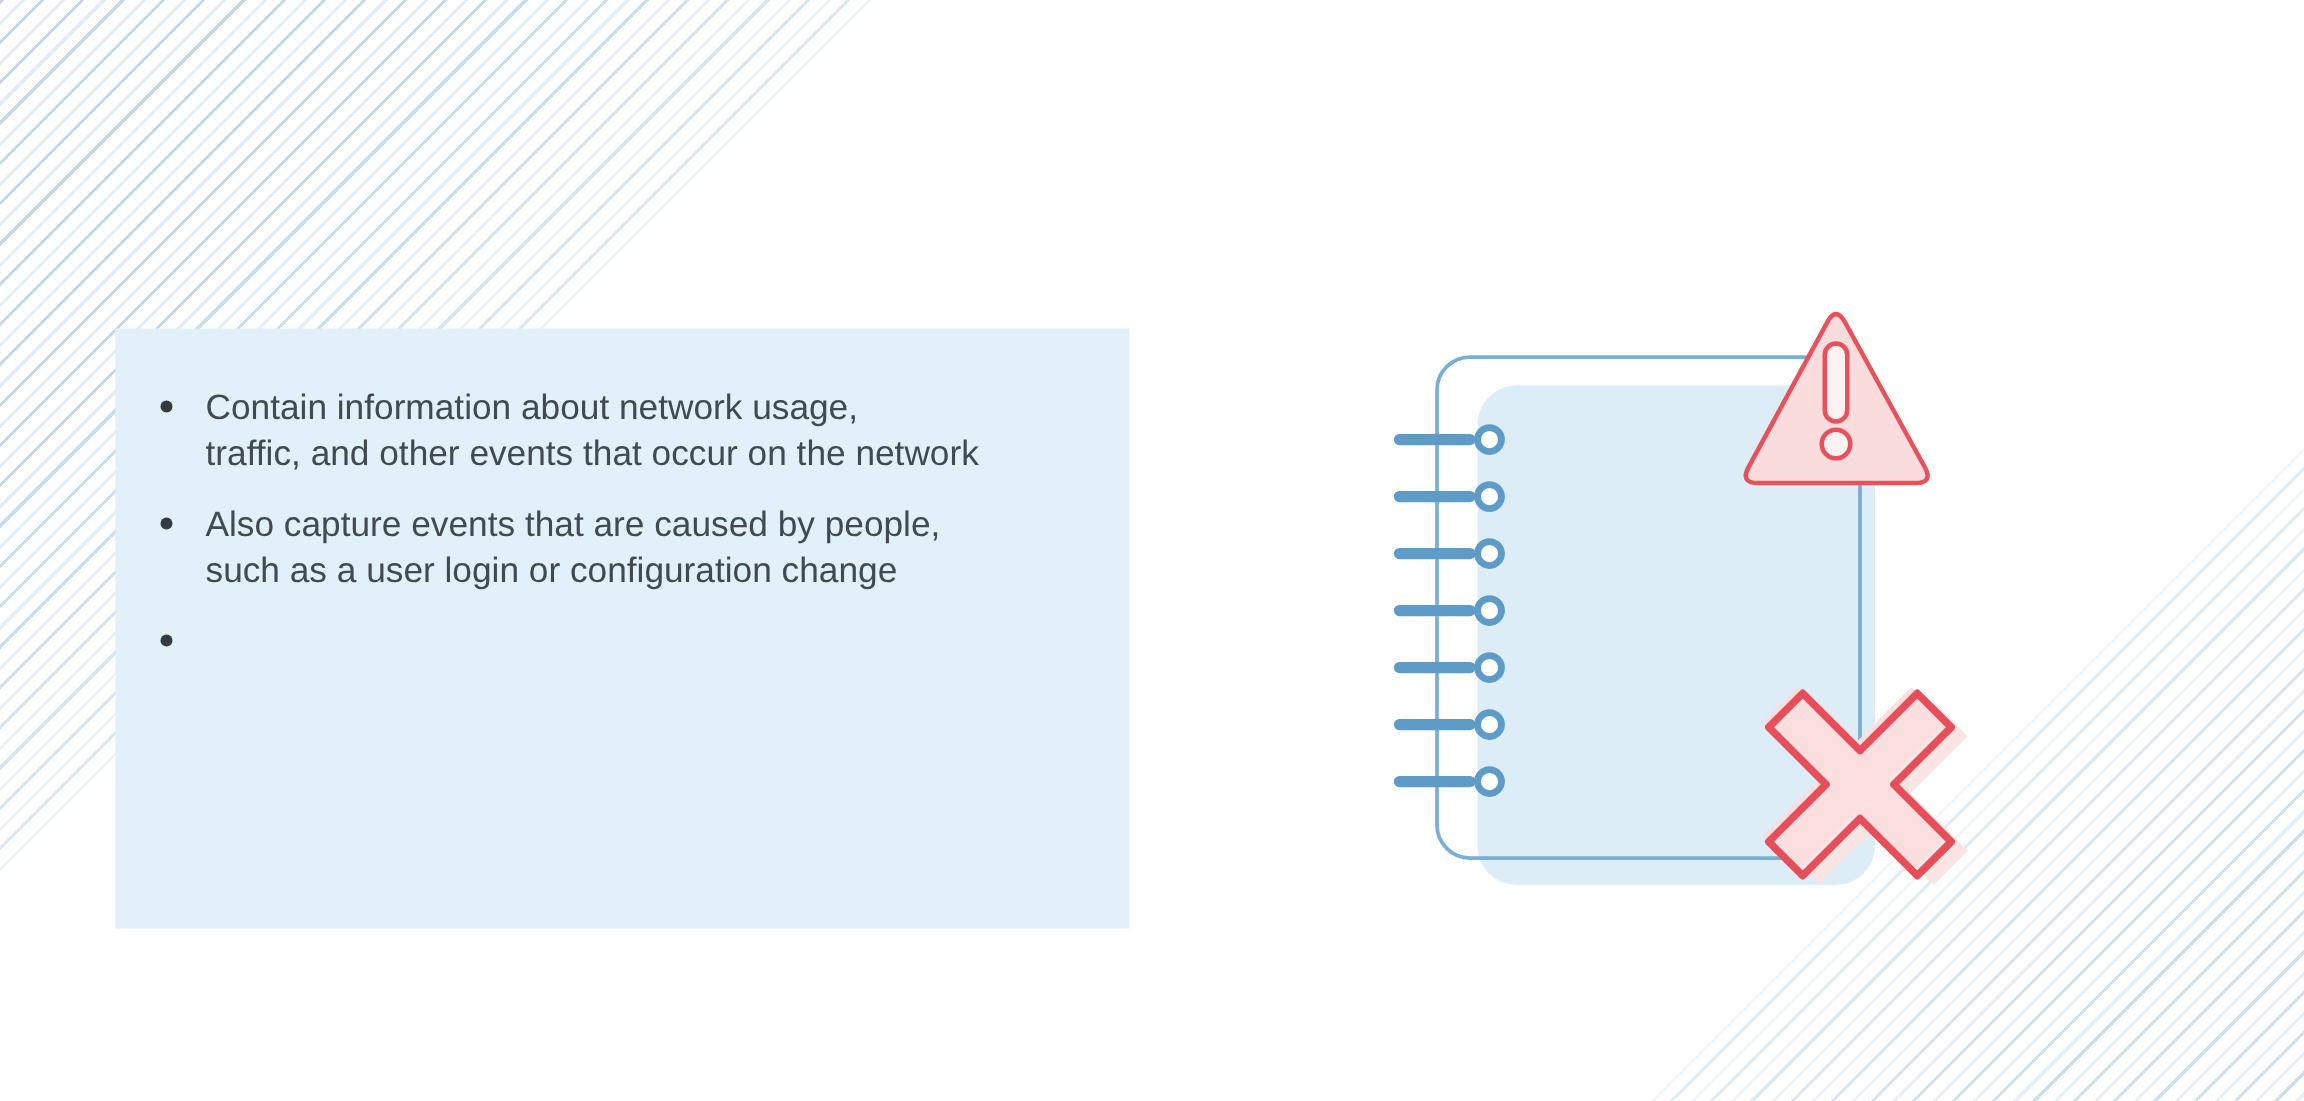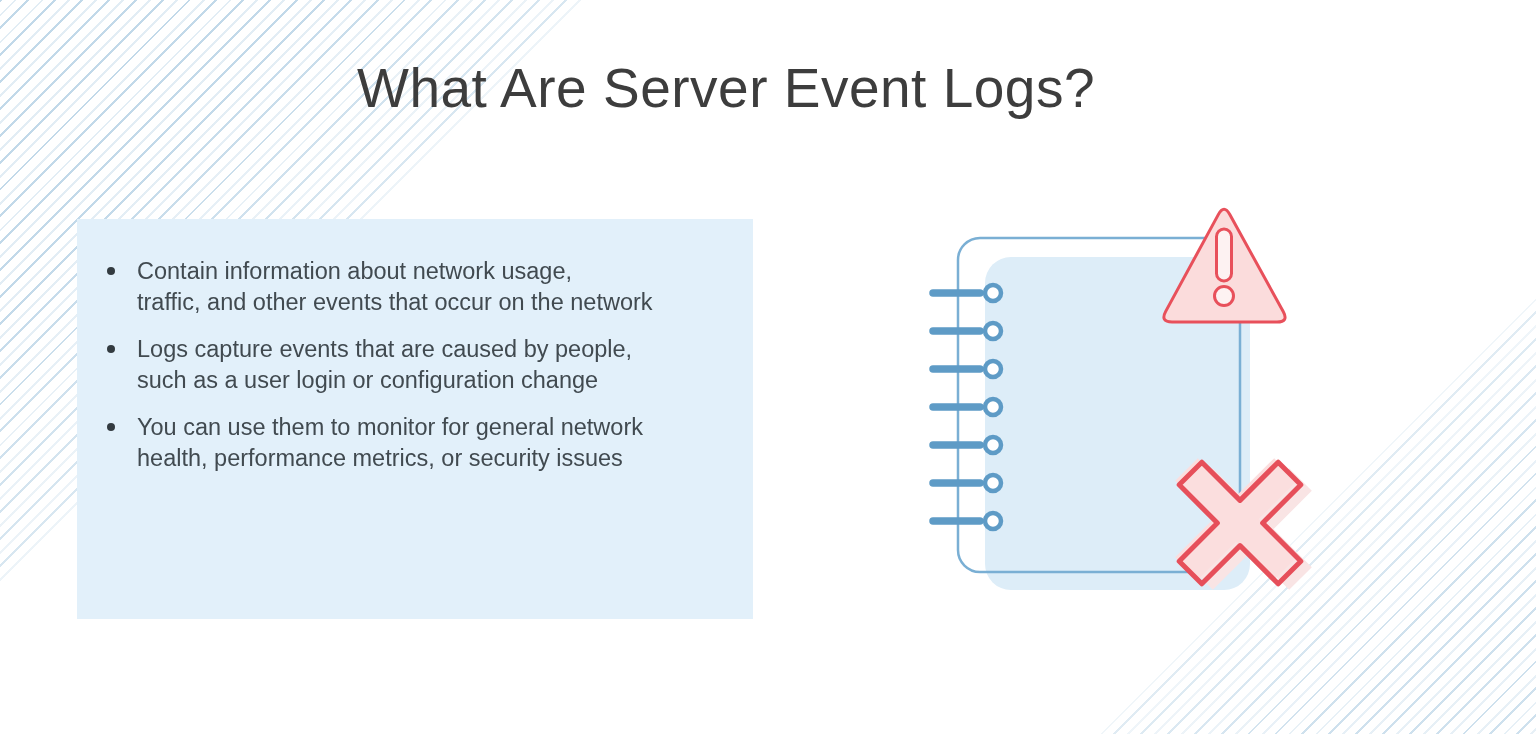--- a/index.html
+++ b/index.html
@@ -47,38 +47,35 @@
   .illustration{position:absolute;left:920px;top:190px;}
 </style>
 </head>
 <body>
 
 <div class="slide">
 
   <div class="stripes stripes-tl"></div>
   <div class="stripes stripes-br"></div>
 
-  <h1 class="title">What Are Server Event Logs?</h1>
 
   <div class="content-box">
     <ul class="bullets">
       <li>
         <span class="dot"></span>
         <span class="bullet-text">Contain information about network usage,
 traffic, and other events that occur on the network</span>
       </li>
       <li>
         <span class="dot"></span>
-        <span class="bullet-text">Logs capture events that are caused by people,
+        <span class="bullet-text">Also capture events that are caused by people,
 such as a user login or configuration change</span>
       </li>
       <li>
         <span class="dot"></span>
-        <span class="bullet-text">You can use them to monitor for general network
-health, performance metrics, or security issues</span>
       </li>
     </ul>
   </div>
 
   <svg class="illustration" width="420" height="420" viewBox="920 190 420 420" xmlns="http://www.w3.org/2000/svg">
     <defs>
       <path id="xplus" d="M-70 -16 L-16 -16 L-16 -70 L16 -70 L16 -16 L70 -16 L70 16 L16 16 L16 70 L-16 70 L-16 16 L-70 16 Z"></path>
     </defs>
 
     <g>

